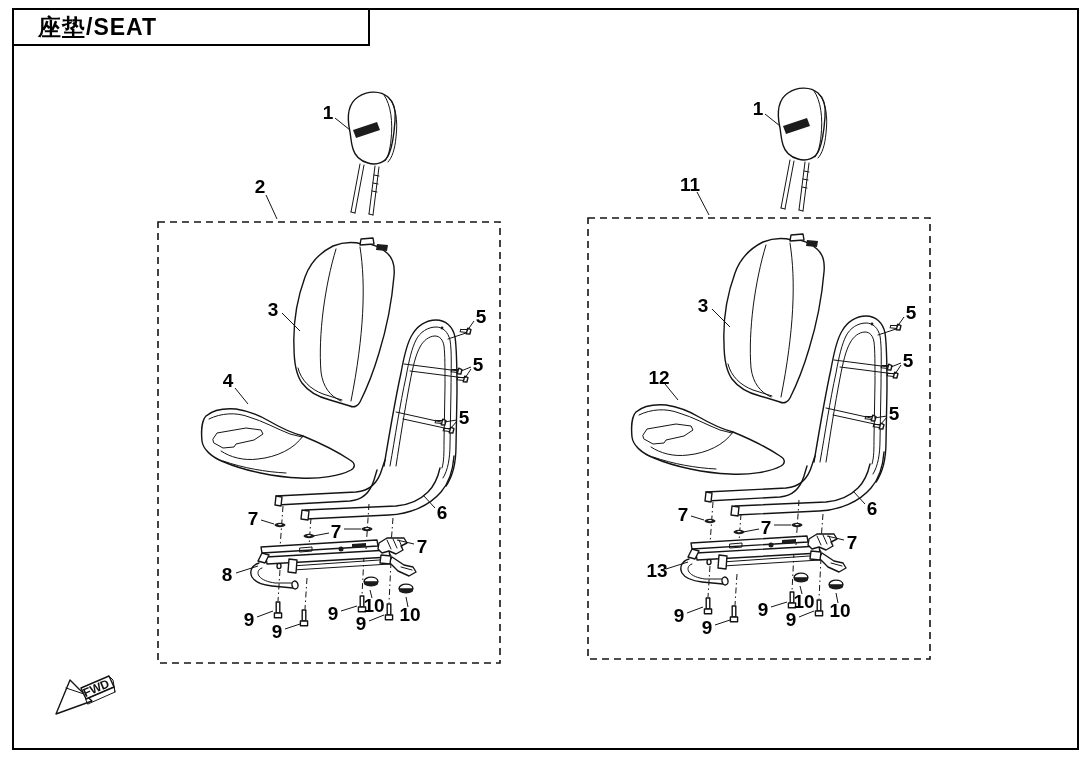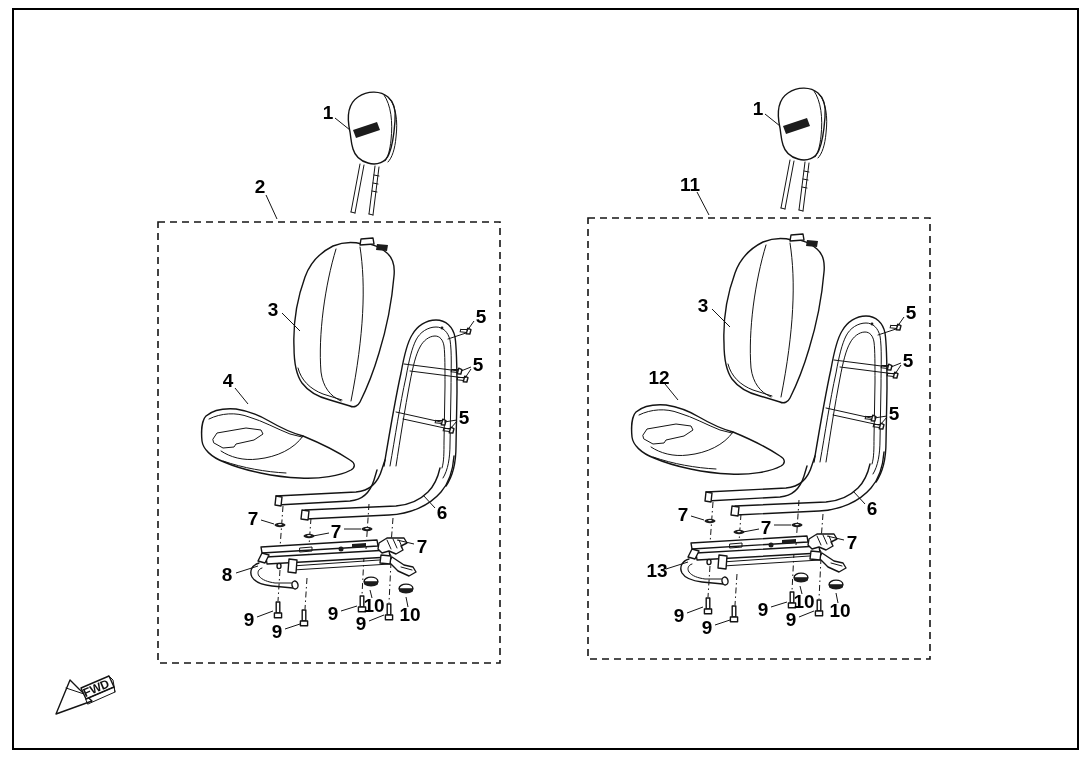--- a/index.html
+++ b/index.html
@@ -20,20 +20,23 @@
   .callout-text{font-family:"Liberation Sans", sans-serif;font-size:19px;font-weight:bold;
         fill:#000;text-anchor:middle;}
   .leader{stroke:#141414;stroke-width:1;fill:none;}
   .fwd-text{font-family:"Liberation Sans", sans-serif;font-size:12px;font-weight:bold;fill:#111;}
 </style>
 </head>
 <body>
 
 <div class="page">
   <div class="outer-border"></div>
+  <div class="title-box">
+    <span>座垫/SEAT</span>
+  </div>
 
   <svg class="diagram" viewBox="0 0 1090 760">
     <defs>
 
       <g id="seat-unit">
 
         <rect class="dashed" x="158" y="222" width="342" height="441"></rect>
 
         <g>
           <path class="ln" d="M 350,132 C 346,114 349,103 358,97 C 368,90 381,91 388,97 C 394,102 396,111 395,121 C 394,135 392,147 389,154 C 386,162 377,166 368,163 C 361,161 355,156 353,149 C 351,143 351,138 350,132 Z"></path>

